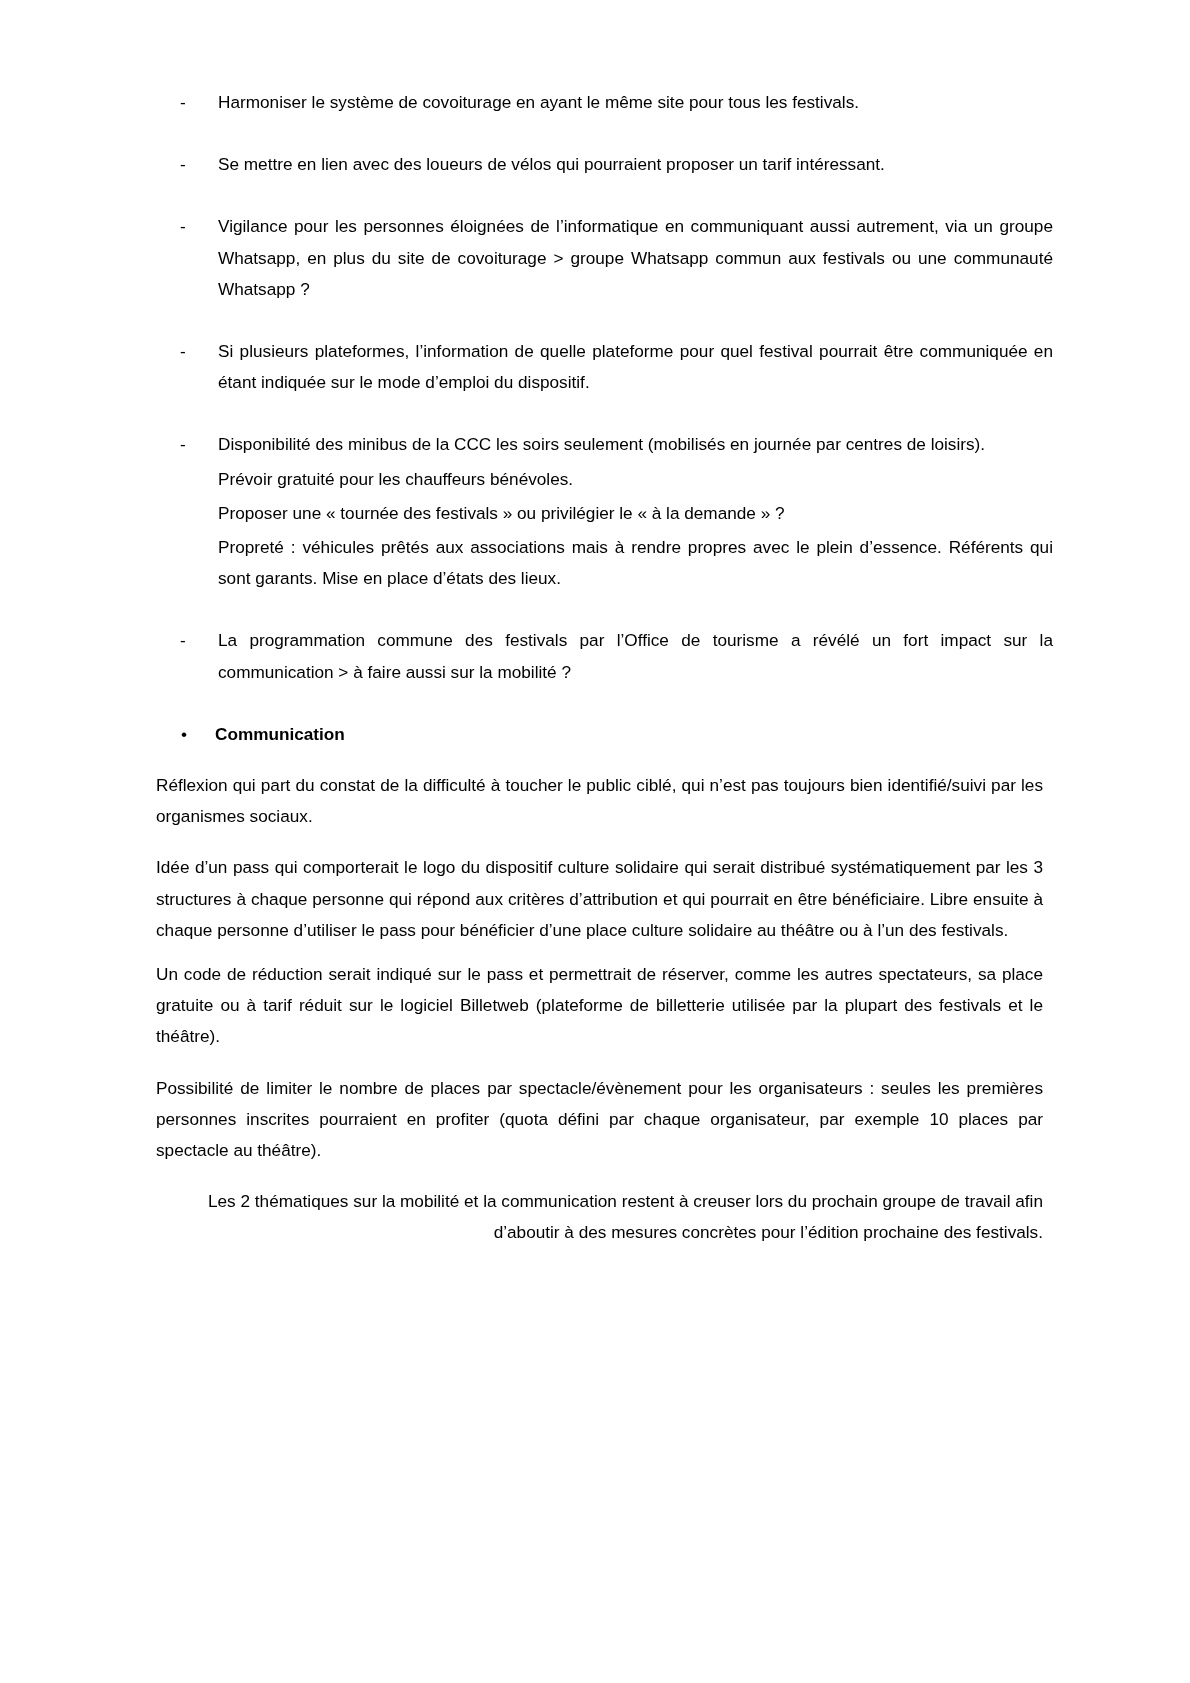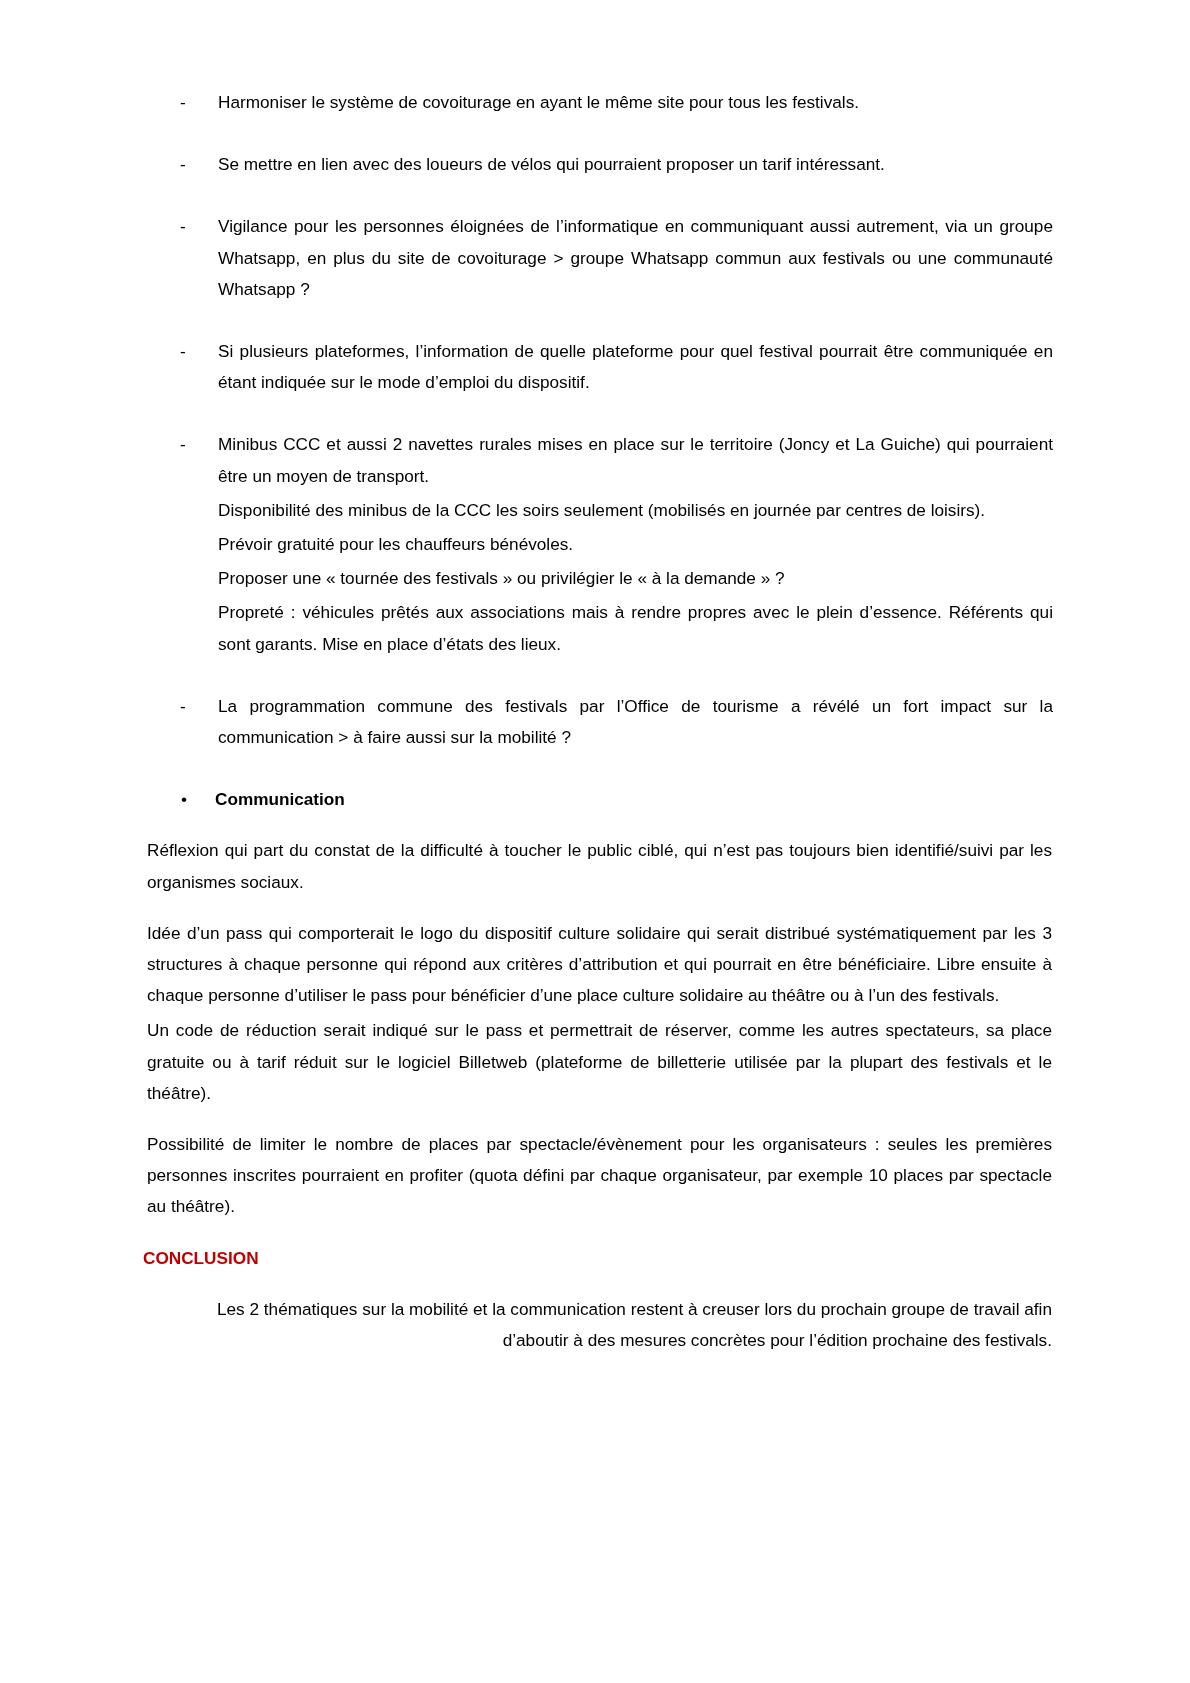--- a/index.html
+++ b/index.html
@@ -10,21 +10,21 @@
       font-size: 17.2px;
       line-height: 31.2px;
     }
     .page { position: absolute; left: 143px; top: 84px; width: 913px; }
     .dash-item { position: relative; padding-left: 72px; margin-bottom: 31px; text-align: justify; }
     .dash-item .dash { position: absolute; left: 37px; top: 0; }
     .dash-item p { margin: 3px; }
     .bullet-item { position: relative; padding-left: 72px; margin-bottom: 20px; font-weight: bold; }
     .bullet-item .bullet { position: absolute; left: 38px; top: 0; font-weight: normal; }
     .para { margin: 0 0 20px 0; text-align: justify; }
-    .para p { margin: 4px; }
+    .para p { margin: 13px; }
     .heading-red { color: #c00000; font-weight: bold; margin: 0 0 20px 0; }
     .last { text-align: right; }
   </style>
 </head>
 <body>
 
 <div class="page">
 
   <div class="dash-item">
     <span class="dash">-</span>
@@ -41,21 +41,20 @@
     <p>Vigilance pour les personnes éloignées de l’informatique en communiquant aussi autrement, via un groupe Whatsapp, en plus du site de covoiturage &gt; groupe Whatsapp commun aux festivals ou une communauté Whatsapp ?</p>
   </div>
 
   <div class="dash-item">
     <span class="dash">-</span>
     <p>Si plusieurs plateformes, l’information de quelle plateforme pour quel festival pourrait être communiquée en étant indiquée sur le mode d’emploi du dispositif.</p>
   </div>
 
   <div class="dash-item">
     <span class="dash">-</span>
-    <p>Minibus CCC et aussi 2 navettes rurales mises en place sur le territoire (Joncy et La Guiche) qui pourraient être un moyen de transport.</p>
     <p>Disponibilité des minibus de la CCC les soirs seulement (mobilisés en journée par centres de loisirs).</p>
     <p>Prévoir gratuité pour les chauffeurs bénévoles.</p>
     <p>Proposer une « tournée des festivals » ou privilégier le « à la demande » ?</p>
     <p>Propreté : véhicules prêtés aux associations mais à rendre propres avec le plein d’essence. Référents qui sont garants. Mise en place d’états des lieux.</p>
   </div>
 
   <div class="dash-item">
     <span class="dash">-</span>
     <p>La programmation commune des festivals par l’Office de tourisme a révélé un fort impact sur la communication &gt; à faire aussi sur la mobilité ?</p>
   </div>
@@ -72,19 +71,18 @@
   <div class="para">
     <p>Idée d’un pass qui comporterait le logo du dispositif culture solidaire qui serait distribué systématiquement par les 3 structures à chaque personne qui répond aux critères d’attribution et qui pourrait en être bénéficiaire. Libre ensuite à chaque personne d’utiliser le pass pour bénéficier d’une place culture solidaire au théâtre ou à l’un des festivals.</p>
     <p>Un code de réduction serait indiqué sur le pass et permettrait de réserver, comme les autres spectateurs, sa place gratuite ou à tarif réduit sur le logiciel Billetweb (plateforme de billetterie utilisée par la plupart des festivals et le théâtre).</p>
   </div>
 
   <div class="para">
     <p>Possibilité de limiter le nombre de places par spectacle/évènement pour les organisateurs : seules les premières personnes inscrites pourraient en profiter (quota défini par chaque organisateur, par exemple 10 places par spectacle au théâtre).</p>
   </div>
 
 
-  <div class="heading-red" style="color: rgb(192, 0, 0);">CONCLUSION</div>
 
   <div class="para last">
     <p>Les 2 thématiques sur la mobilité et la communication restent à creuser lors du prochain groupe de travail afin d’aboutir à des mesures concrètes pour l’édition prochaine des festivals.</p>
   </div>
 
 </div>
 
 </body></html>

